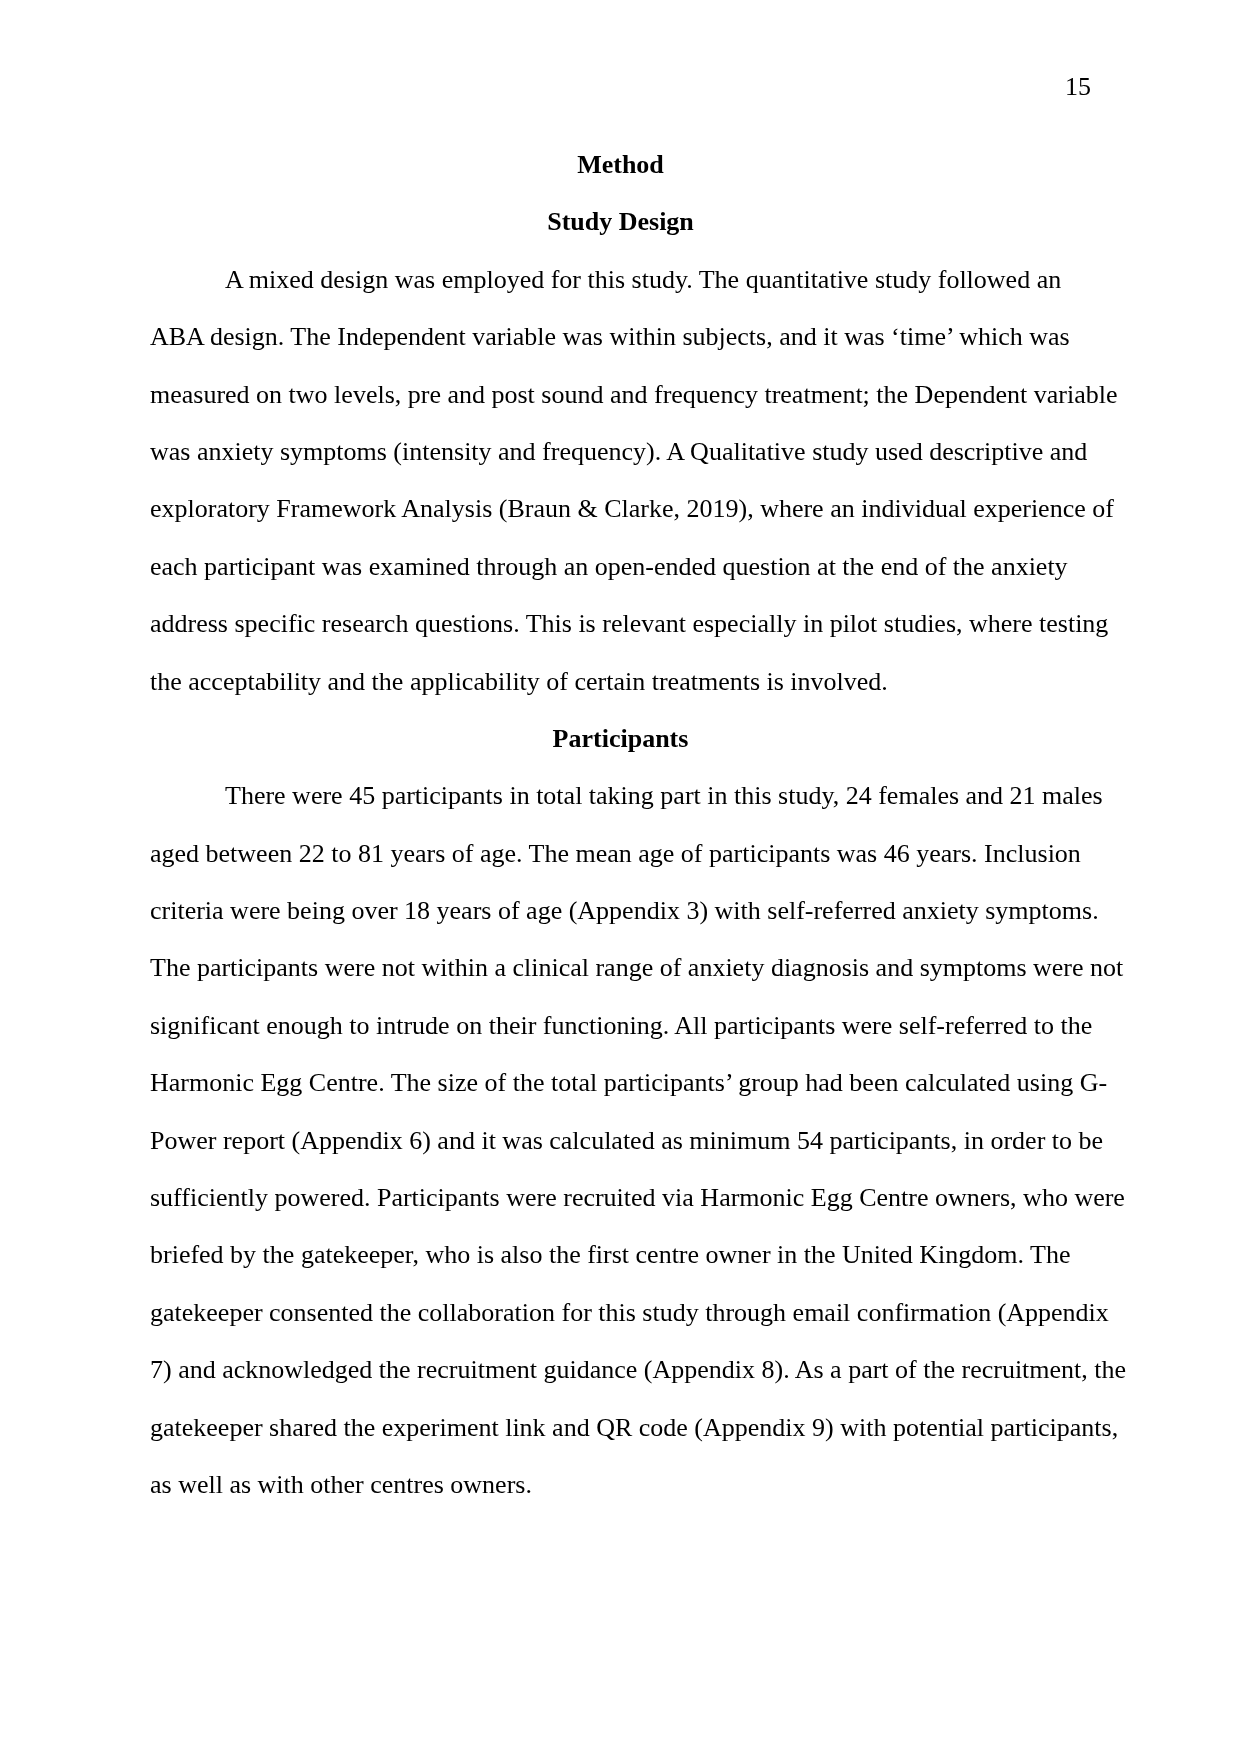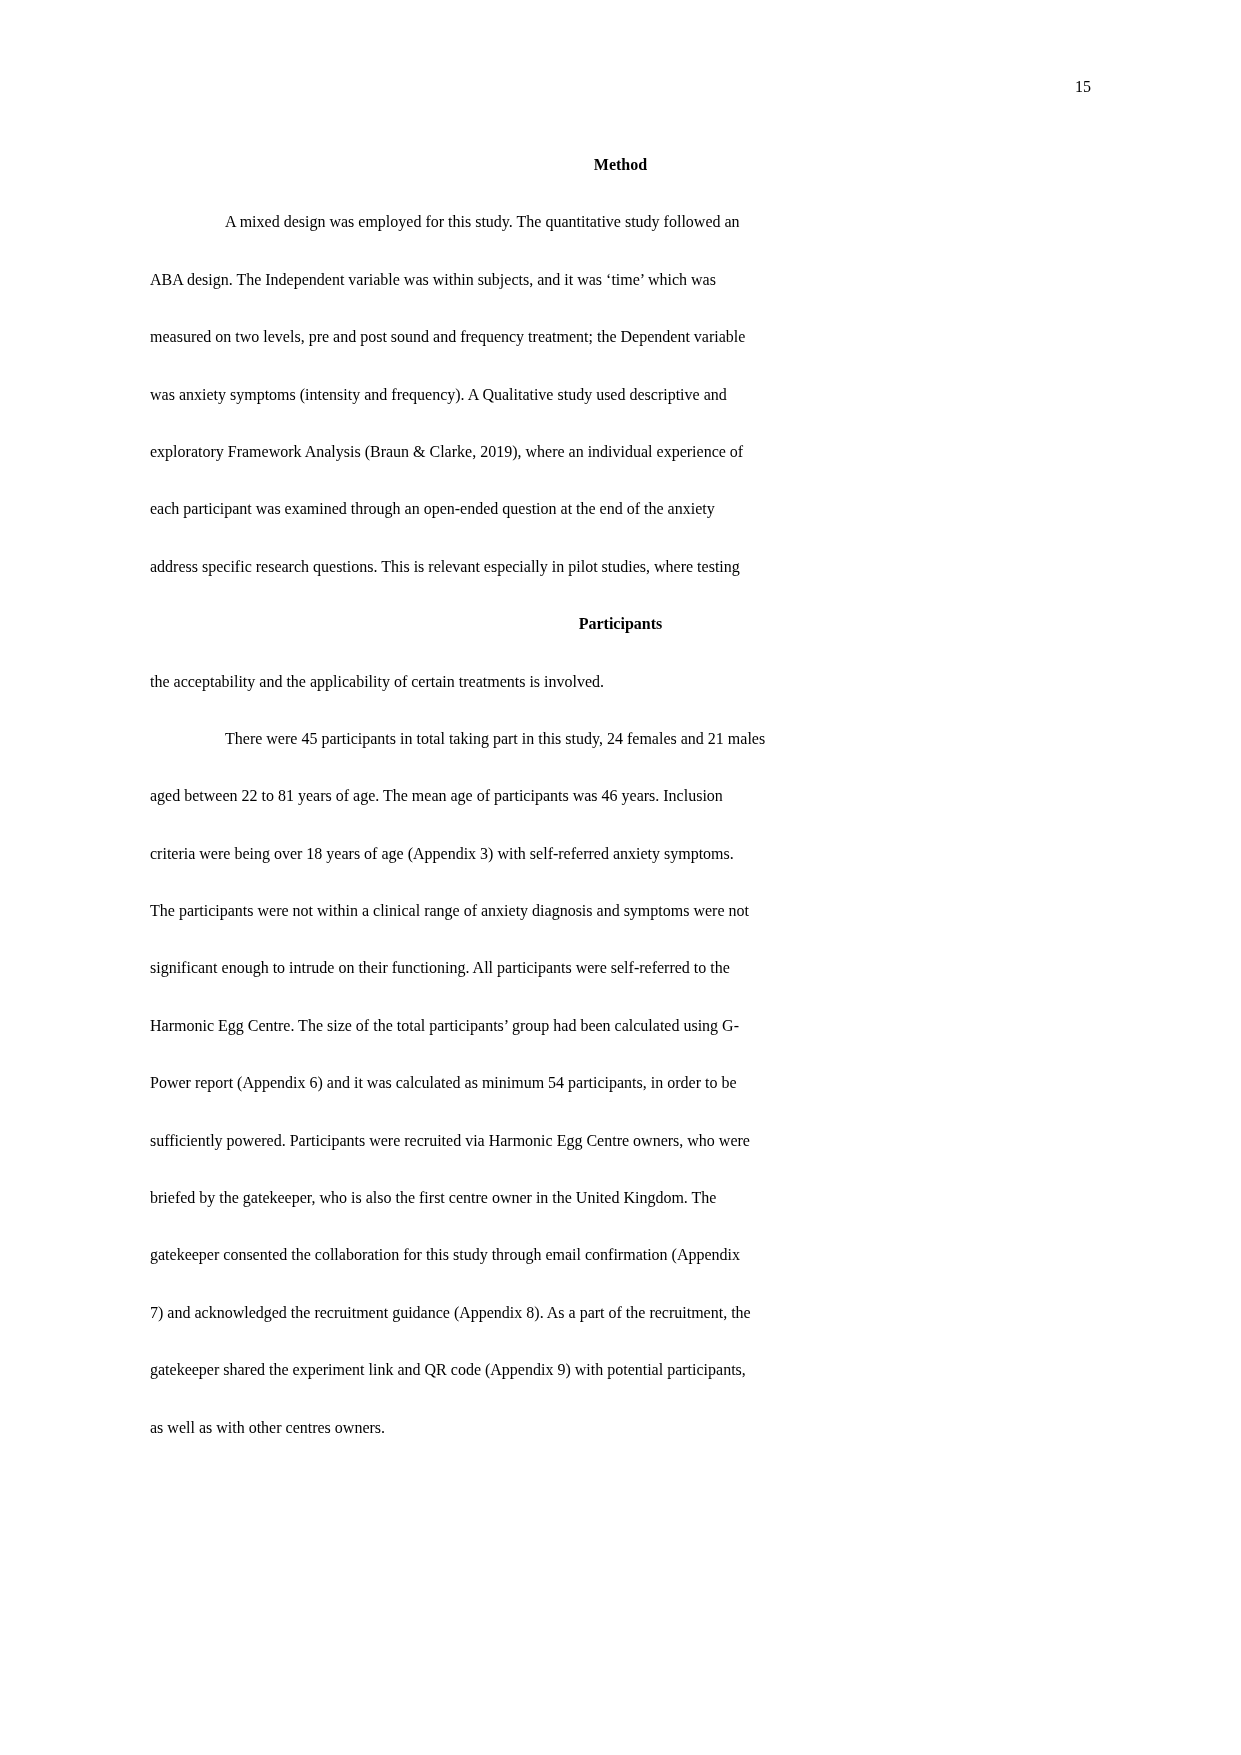--- a/index.html
+++ b/index.html
@@ -7,21 +7,21 @@
     padding: 0;
     background: #ffffff;
   }
   .page {
     position: relative;
     width: 1241px;
     height: 1755px;
     background: #ffffff;
     color: #000000;
     font-family: "Liberation Serif", "DejaVu Serif", serif;
-    font-size: 16px;
+    font-size: 26px;
     overflow: hidden;
   }
   .page-header {
     position: absolute;
     top: 72px;
     right: 150px;
     line-height: 30px;
     text-align: right;
   }
   .content {
@@ -49,31 +49,32 @@
 <div class="page">
 
   <div class="page-header">
     <span>15</span>
   </div>
 
   <div class="content">
 
     <div class="line heading">Method</div>
 
+    <div class="line heading">Study Design</div>
 
     <div class="line indent">A mixed design was employed for this study. The quantitative study followed an</div>
     <div class="line">ABA design. The Independent variable was within subjects, and it was ‘time’ which was</div>
     <div class="line">measured on two levels, pre and post sound and frequency treatment; the Dependent variable</div>
     <div class="line">was anxiety symptoms (intensity and frequency). A Qualitative study used descriptive and</div>
     <div class="line">exploratory Framework Analysis (Braun &amp; Clarke, 2019), where an individual experience of</div>
     <div class="line">each participant was examined through an open-ended question at the end of the anxiety</div>
     <div class="line">address specific research questions. This is relevant especially in pilot studies, where testing</div>
+    <div class="line">the acceptability and the applicability of certain treatments is involved.</div>
+
     <div class="line heading">Participants</div>
-
-    <div class="line">the acceptability and the applicability of certain treatments is involved.</div>
 
     <div class="line indent">There were 45 participants in total taking part in this study, 24 females and 21 males</div>
     <div class="line">aged between 22 to 81 years of age. The mean age of participants was 46 years. Inclusion</div>
     <div class="line">criteria were being over 18 years of age (Appendix 3) with self-referred anxiety symptoms.</div>
     <div class="line">The participants were not within a clinical range of anxiety diagnosis and symptoms were not</div>
     <div class="line">significant enough to intrude on their functioning. All participants were self-referred to the</div>
     <div class="line">Harmonic Egg Centre. The size of the total participants’ group had been calculated using G-</div>
     <div class="line">Power report (Appendix 6) and it was calculated as minimum 54 participants, in order to be</div>
     <div class="line">sufficiently powered. Participants were recruited via Harmonic Egg Centre owners, who were</div>
     <div class="line">briefed by the gatekeeper, who is also the first centre owner in the United Kingdom. The</div>

